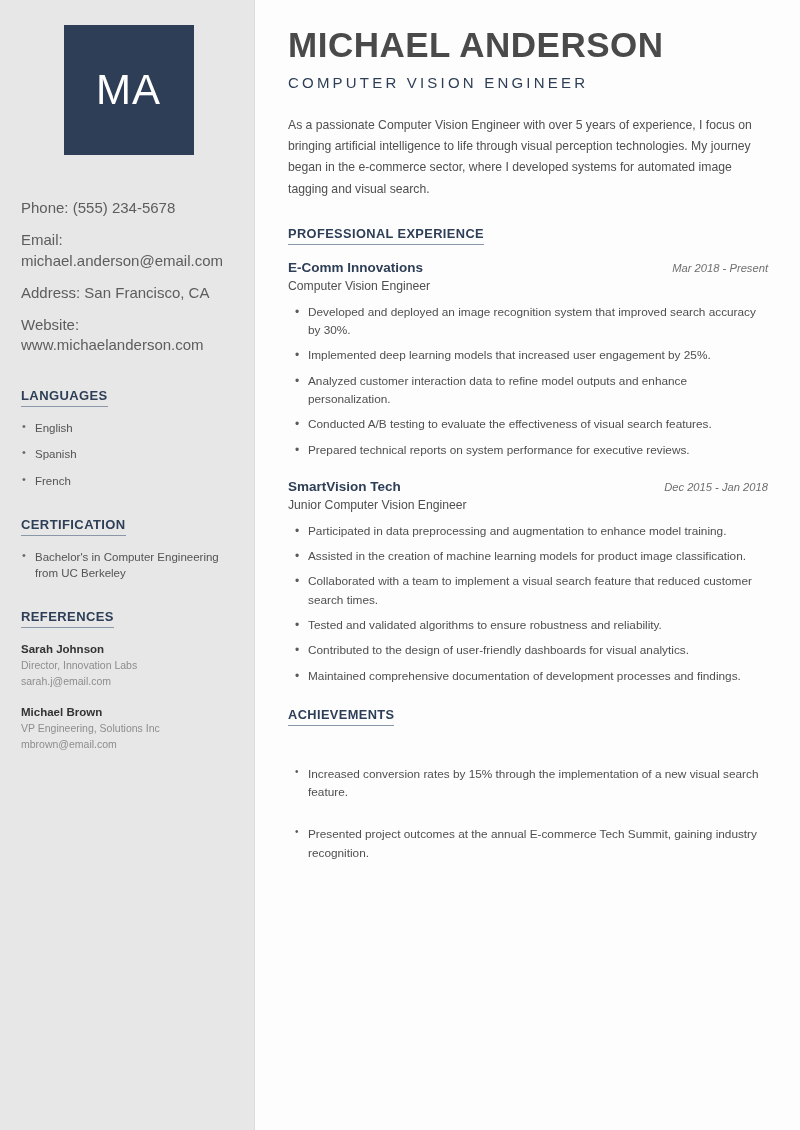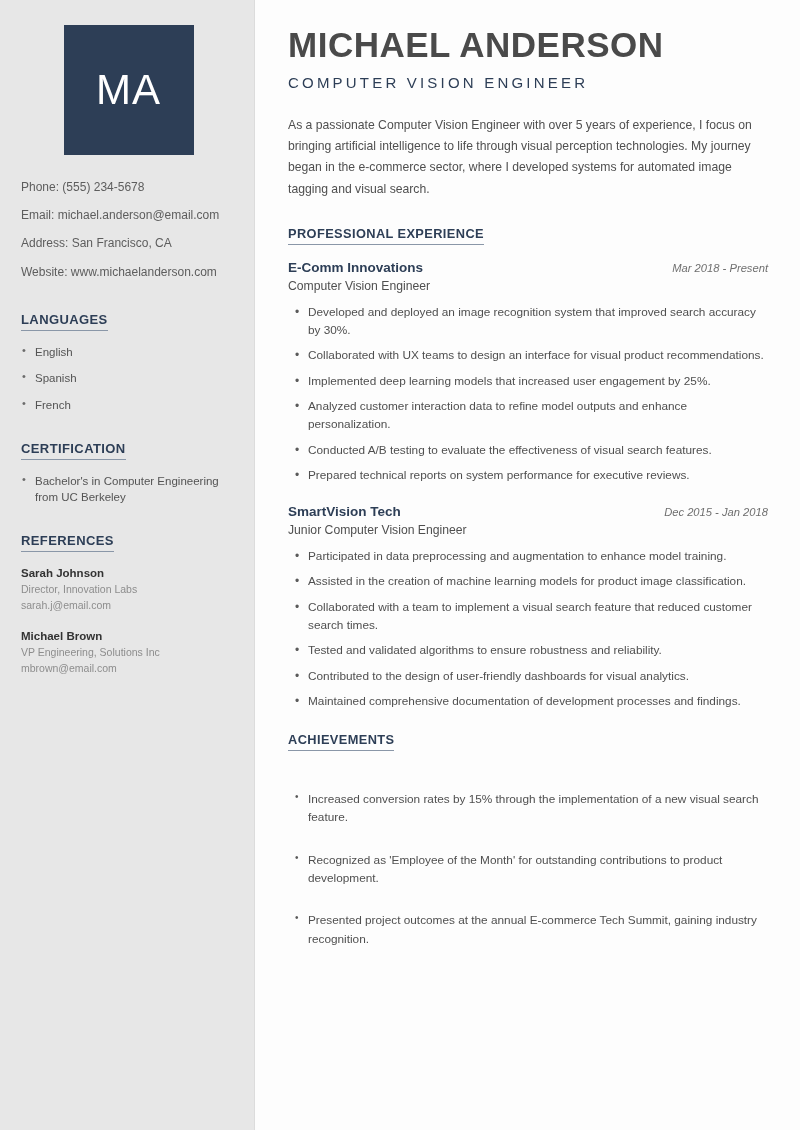--- a/index.html
+++ b/index.html
@@ -26,36 +26,36 @@
     flex: 0 0 255px;
     background: #e7e7e7;
     border-right: 1px solid #dcdcdc;
     padding: 25px 18px 20px 21px;
   }
 
   .avatar {
     width: 130px;
     height: 130px;
     background: #2d3e56;
-    margin: 0 auto 24px auto;
+    margin: 0 auto 43px auto;
     display: flex;
     align-items: center;
     justify-content: center;
   }
   .avatar-initials {
     color: #ffffff;
     font-size: 42px;
     font-weight: 400;
     letter-spacing: 1px;
     line-height: 1;
   }
 
   .contact-list { margin-bottom: 30px; }
   .contact-line {
-    font-size: 12px;
+    font-size: 15px;
     color: #5d5d5d;
     line-height: 1.35;
     margin-bottom: 12px;
     word-break: break-word;
   }
 
   .side-section { margin-bottom: 25px; }
 
   .side-heading {
     font-size: 13px;
@@ -272,21 +272,20 @@
       </div>
 
       <div class="job">
         <div class="job-row">
           <span class="company">E-Comm Innovations</span>
           <span class="job-date">Mar 2018 - Present</span>
         </div>
         <div class="job-role">Computer Vision Engineer</div>
         <ul class="job-ul">
           <li class="job-li">Developed and deployed an image recognition system that improved search accuracy by 30%.</li>
-          <li class="job-li">Collaborated with UX teams to design an interface for visual product recommendations.</li>
           <li class="job-li">Implemented deep learning models that increased user engagement by 25%.</li>
           <li class="job-li">Analyzed customer interaction data to refine model outputs and enhance personalization.</li>
           <li class="job-li">Conducted A/B testing to evaluate the effectiveness of visual search features.</li>
           <li class="job-li">Prepared technical reports on system performance for executive reviews.</li>
         </ul>
       </div>
 
       <div class="job">
         <div class="job-row">
           <span class="company">SmartVision Tech</span>
@@ -303,19 +302,18 @@
         </ul>
       </div>
     </section>
 
     <section class="ach-section">
       <div class="heading-row">
         <h2 class="main-heading">ACHIEVEMENTS</h2>
       </div>
       <ul class="ach-ul">
         <li class="ach-li">Increased conversion rates by 15% through the implementation of a new visual search feature.</li>
-        <li class="ach-li">Recognized as 'Employee of the Month' for outstanding contributions to product development.</li>
         <li class="ach-li">Presented project outcomes at the annual E-commerce Tech Summit, gaining industry recognition.</li>
       </ul>
     </section>
 
   </main>
 </div>
 
 </body></html>

